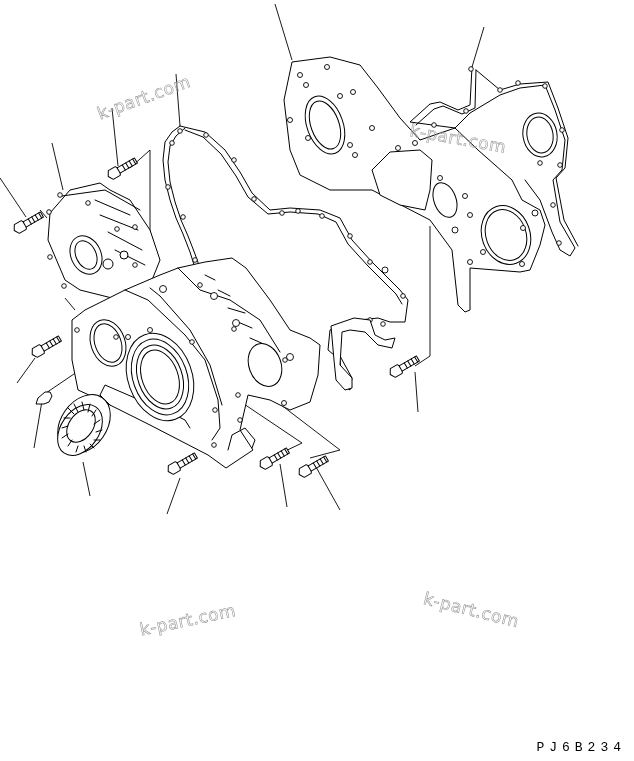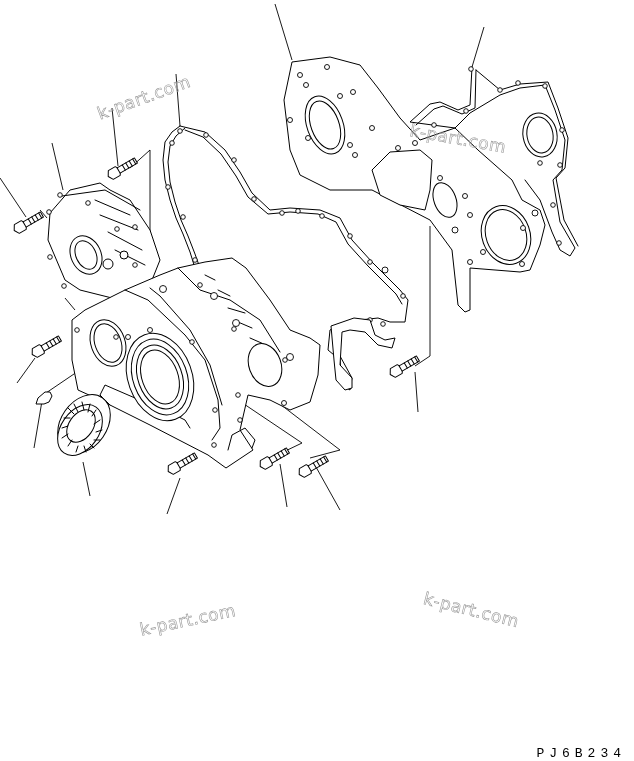--- a/index.html
+++ b/index.html
@@ -4,21 +4,21 @@
   <style>
     html, body { margin: 0; padding: 0; background: #ffffff; }
     body { width: 634px; height: 761px; position: relative; overflow: hidden; font-family: "Liberation Sans", sans-serif; }
     #diagram { position: absolute; left: 0; top: 0; width: 634px; height: 761px; }
     .ln { fill: none; stroke: #000; stroke-width: 1; stroke-linejoin: round; stroke-linecap: round; }
     .lnt { fill: none; stroke: #000; stroke-width: 0.9; }
     .part { fill: #fff; stroke: #000; stroke-width: 1; stroke-linejoin: round; }
     .hole { fill: #fff; stroke: #000; stroke-width: 0.9; }
     .wm { position: absolute; font-family: "DejaVu Sans", sans-serif; font-size: 17px; color: transparent;
           -webkit-text-stroke: 0.6px #9a9a9a; letter-spacing: 0.5px; white-space: nowrap; transform-origin: left center; }
-    .code { position: absolute; right: 8px; bottom: 0; font-family: "Liberation Mono", monospace; font-size: 13px;
+    .code { position: absolute; right: 8px; bottom: 6px; font-family: "Liberation Mono", monospace; font-size: 13px;
             letter-spacing: 5px; color: #000; }
   </style>
 </head>
 <body>
 
 <svg id="diagram" viewBox="0 0 634 761" xmlns="http://www.w3.org/2000/svg">
 
   <g class="lnt">
     <line x1="275" y1="4" x2="292" y2="60"></line>
     <line x1="484" y1="27" x2="472" y2="67"></line>

